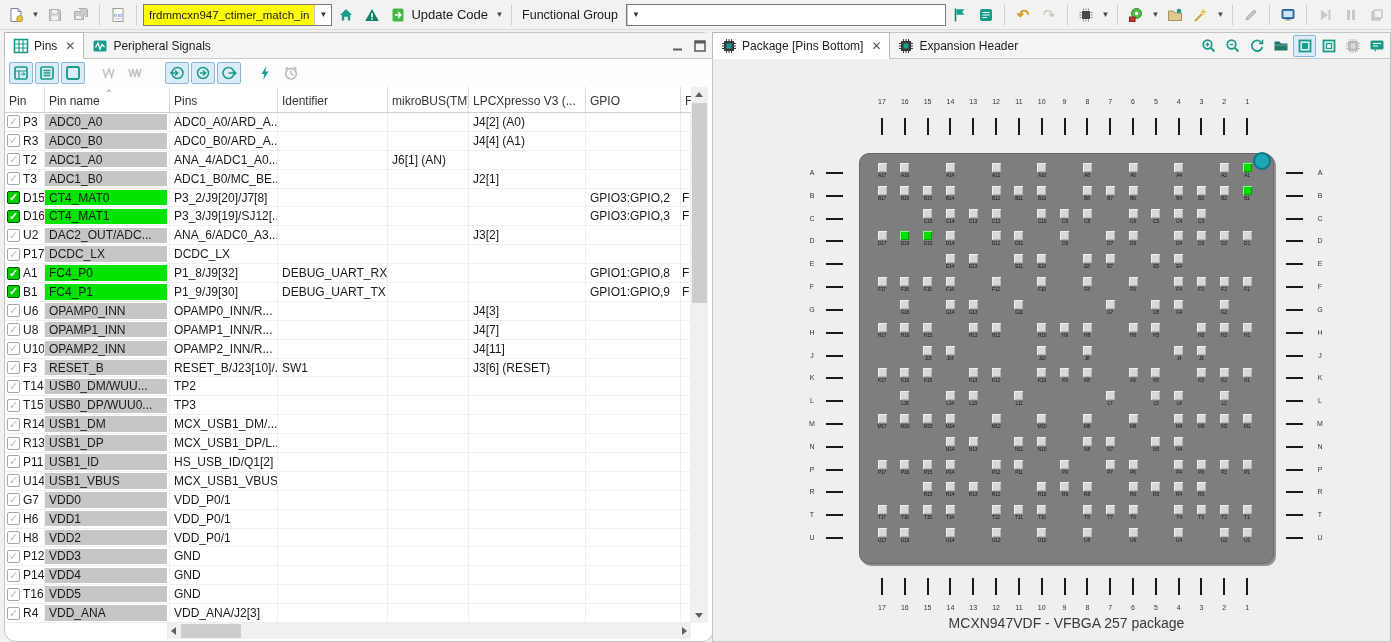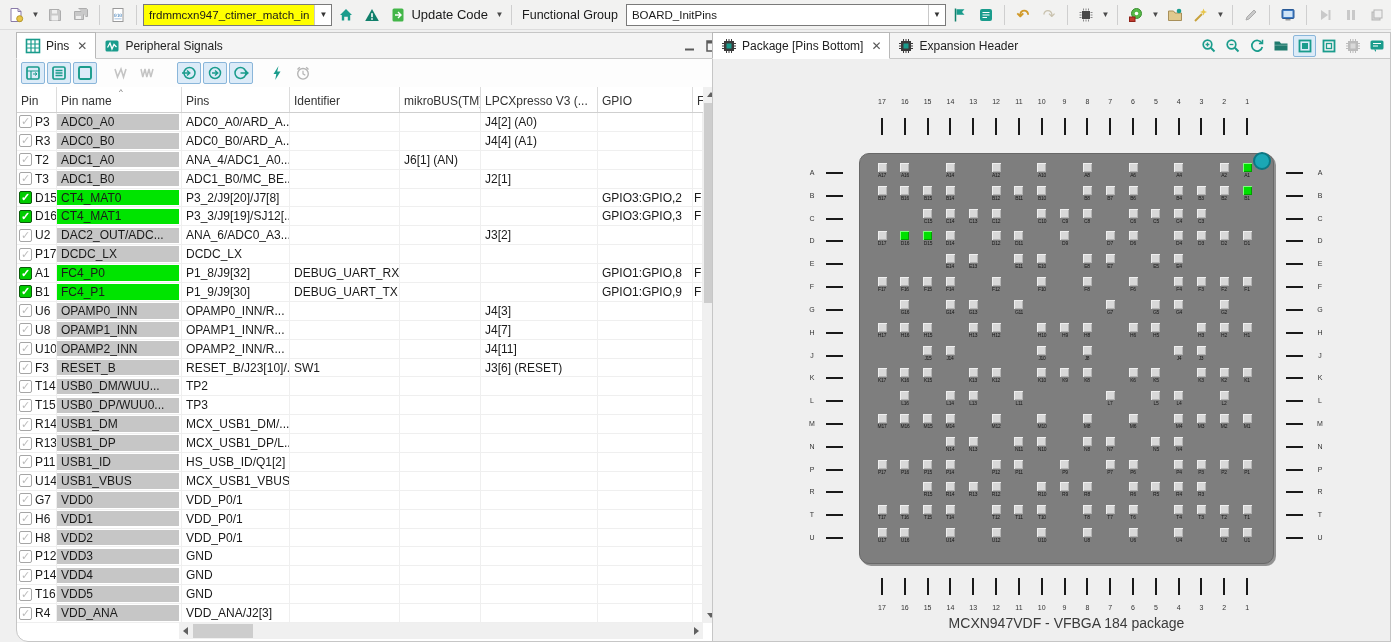--- a/index.html
+++ b/index.html
@@ -22,21 +22,21 @@
   .combo .val { padding:0 5px; height:100%; display:flex; align-items:center; white-space:nowrap; overflow:hidden; }
   .combo .val.yellow { background:#ffff00; }
   .combo .cdd { width:17px; height:100%; display:flex; align-items:center; justify-content:center;
     font-size:8px; color:#333; border-left:1px solid #c9c9c9; background:#fff; }
   .tlabel { font-size:12.5px; color:#1a1a1a; margin:0 6px 0 4px; white-space:nowrap; flex:0 0 auto;}
   .ucbtn { display:flex; align-items:center; gap:5px; height:24px; padding:0 4px; flex:0 0 auto; }
   .ucbtn span.txt { font-size:13px; white-space:nowrap; }
 
   
   .panel { position:absolute; top:32px; height:610px; background:#fff; border:1px solid #c6c6c6; }
-  #left-panel  { left:16px; width:710px;border-radius:12px; }
+  #left-panel  { left:4px; width:710px;border-radius:12px; }
   #right-panel { left:712px; width:679px; }
 
   .tabbar { height:26px; background:#f4f4f4; border-bottom:1px solid #c9c9c9;
     display:flex; align-items:stretch; }
   .tab { display:flex; align-items:center; gap:5px; padding:0 8px; font-size:12px;
     color:#222; white-space:nowrap; }
   .tab.active { background:#fff; border:1px solid #b8b8b8; border-bottom:1px solid #fff;
     margin:-1px 0 -1px -1px; position:relative; z-index:2; }
   .tab .x { font-size:12px; color:#555; margin-left:3px; }
   .winbtns { margin-left:auto; display:flex; align-items:center; gap:4px; padding-right:4px; }
@@ -175,21 +175,20 @@
           <rect x="2.5" y="1.5" width="11" height="13" rx="1.5" fill="#43b649"></rect>
           <path d="M5 8h5.5M8 5l3 3-3 3" stroke="#fff" stroke-width="1.4" fill="none"></path>
         </svg>
       </span>
     <span class="txt">Update Code</span>
   </div>
   <div class="dd">▼</div>
   <div class="tsep"></div>
   <span class="tlabel">Functional Group</span>
   <div class="combo" style="width:320px">
-    <span class="val" style="flex:1">BOARD_InitPins</span>
     <span class="cdd">▼</span>
   </div>
   <div class="tbtn">
       <span class="icon">
         <svg width="16" height="16" viewBox="0 0 16 16">
           <path d="M3.5 1.5v13" stroke="#11806b" stroke-width="1.5"></path>
           <path d="M4.5 2.2h8L10 5l2.5 2.8h-8z" fill="#1a9c8c"></path>
         </svg>
       </span>
     </div>
@@ -955,21 +954,21 @@
               <path d="M4 5.5h8M4 8h5" stroke="#fff" stroke-width="1.1"></path>
               <path d="M5 11.5 7 14v-2.5z" fill="#1a9c8c"></path>
             </svg>
           </span>
         </div>
     </div>
   </div>
   <div class="pkg-canvas">
     <div class="pkg-body"></div>
     <div class="pin1"></div>
-    <div class="pkg-title">MCXN947VDF - VFBGA 184 package</div>
+    <div class="pkg-title">MCXN947VDF - VFBGA 257 package</div>
   <div class="pkg-num" style="left: 161px; top: 39px;">17</div>
       <div class="tickv" style="left: 168px; top: 59px;"></div>
       <div class="tickv" style="left: 168px; top: 519px;"></div>
       <div class="pkg-num" style="left: 161px; top: 545px;">17</div>
       <div class="pkg-num" style="left: 183.82px; top: 39px;">16</div>
       <div class="tickv" style="left: 190.82px; top: 59px;"></div>
       <div class="tickv" style="left: 190.82px; top: 519px;"></div>
       <div class="pkg-num" style="left: 183.82px; top: 545px;">16</div>
       <div class="pkg-num" style="left: 206.64px; top: 39px;">15</div>
       <div class="tickv" style="left: 213.64px; top: 59px;"></div>

